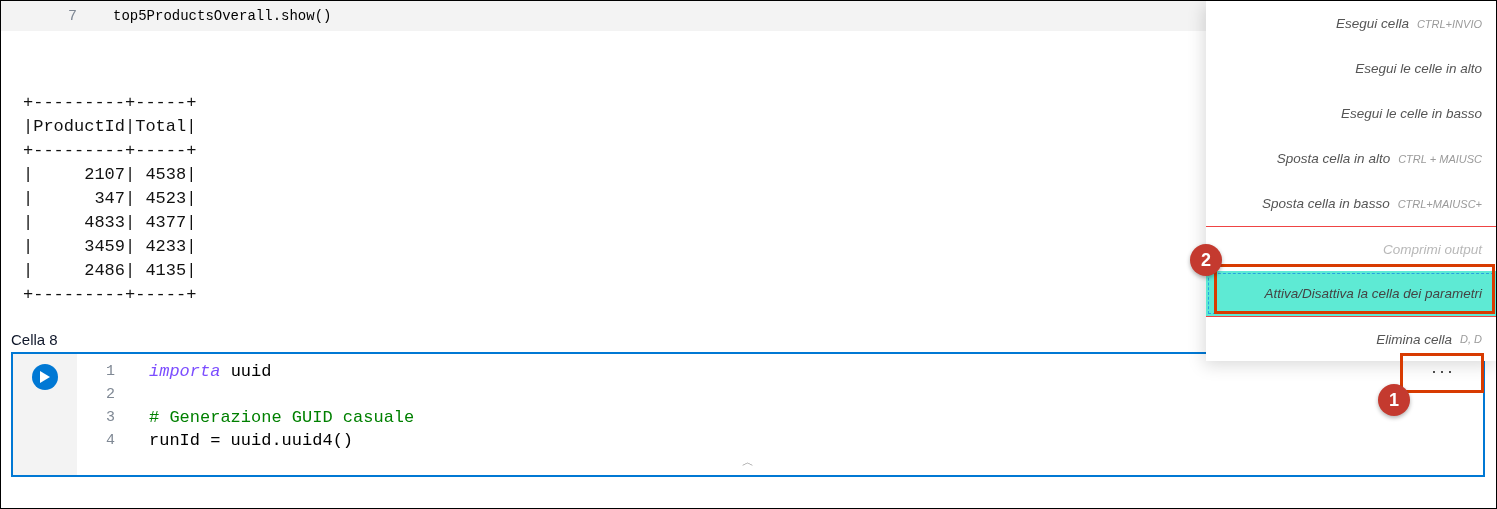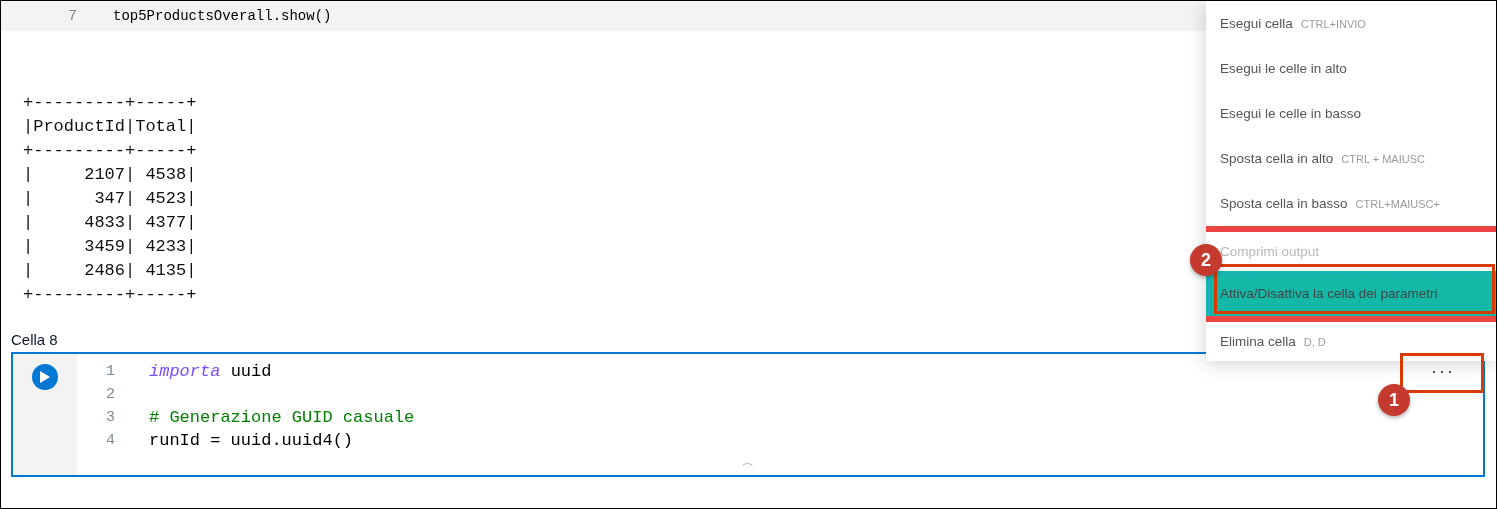--- a/index.html
+++ b/index.html
@@ -134,35 +134,36 @@
     right: 0;
     width: 290px;
     background: #fff;
     box-shadow: -2px 4px 16px rgba(0,0,0,0.15);
     font-size: 13.5px;
     color: #555;
     z-index: 50;
   }
   .menu-item {
     display: flex;
-    justify-content: flex-start;
+    justify-content: flex-end;
     align-items: center;
     padding: 0 14px;
     height: 45px;
     cursor: pointer;
     white-space: nowrap;
+    font-style: italic;
   }
   .menu-item.disabled { color: #b8b8b8; cursor: default; }
   .menu-item .shortcut { color: #9a9a9a; font-size: 11px; margin-left: 8px; overflow: hidden; }
-  .menu-sep { border-top: 6px solid #ef4444; }
+  .menu-sep { border-top: 1px solid #ef4444; }
   .menu-item.highlight {
     outline: 1.5px dashed #27a3e2;
     outline-offset: -3px;
     color: #444;
-    background: #14b8a6;
+    background: #5eead4;
   }
   
   .redbox {
     position: absolute;
     border: 3px solid #d83b01;
     z-index: 60;
     pointer-events: none;
   }
   .callout {
     position: absolute;

